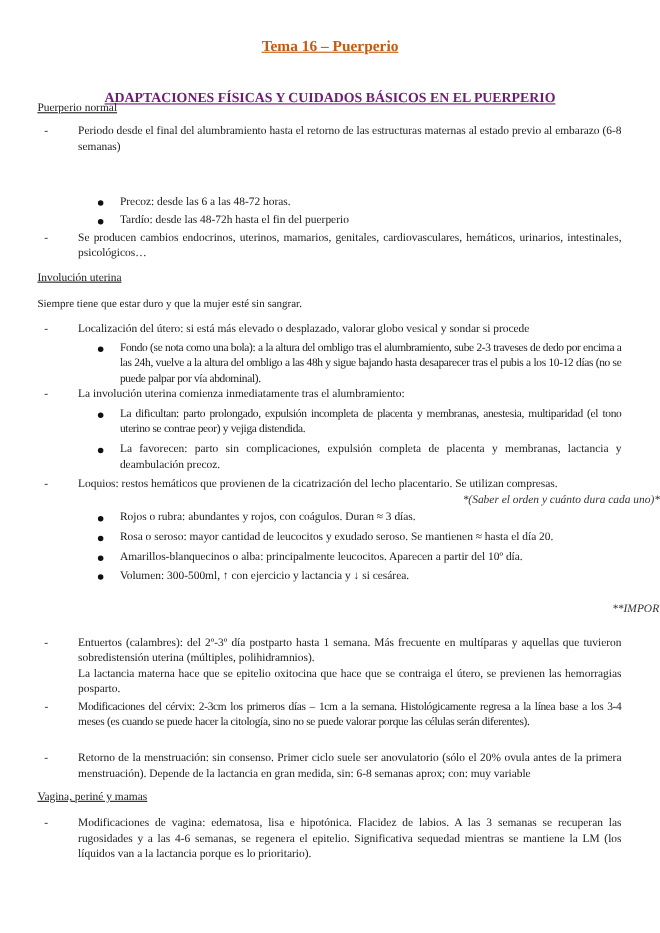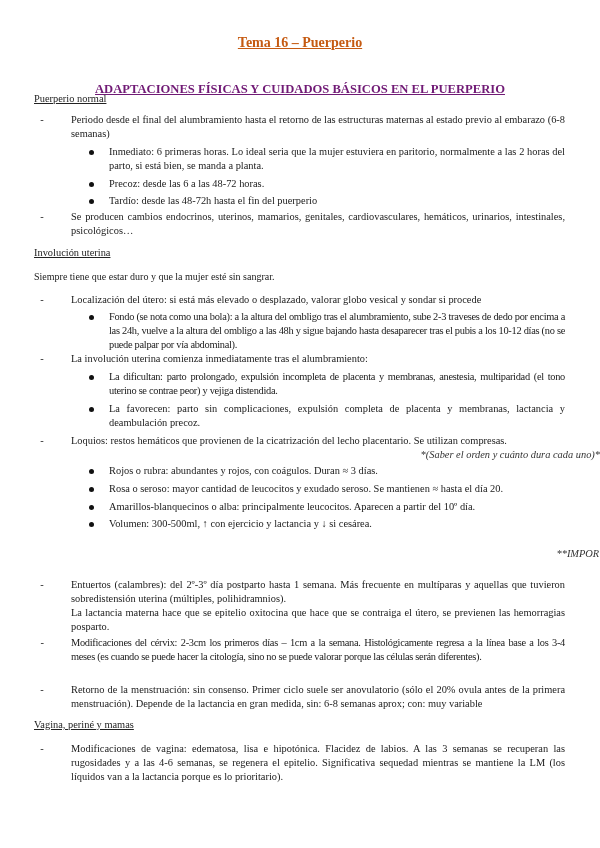--- a/index.html
+++ b/index.html
@@ -48,24 +48,20 @@
   <div class="title">Tema 16 – Puerperio</div>
   <div class="subtitle">ADAPTACIONES FÍSICAS Y CUIDADOS BÁSICOS EN EL PUERPERIO</div>
 
   <div class="section" style="top:92px;">Puerperio normal</div>
 
   <div class="dash-item" style="top:113px;">
     <span class="mark">-</span>
     <span>Periodo desde el final del alumbramiento hasta el retorno de las estructuras maternas al estado previo al embarazo (6-8 semanas)</span>
   </div>
 
-  <div class="bullet-item" style="top:145px;">
-    <span class="mark"></span>
-    <span>Inmediato: 6 primeras horas. Lo ideal seria que la mujer estuviera en paritorio, normalmente a las 2 horas del parto, si está bien, se manda a planta.</span>
-  </div>
 
   <div class="bullet-item" style="top:177px;">
     <span class="mark"></span>
     <span>Precoz: desde las 6 a las 48-72 horas.</span>
   </div>
 
   <div class="bullet-item" style="top:194px;">
     <span class="mark"></span>
     <span>Tardío: desde las 48-72h hasta el fin del puerperio</span>
   </div>

